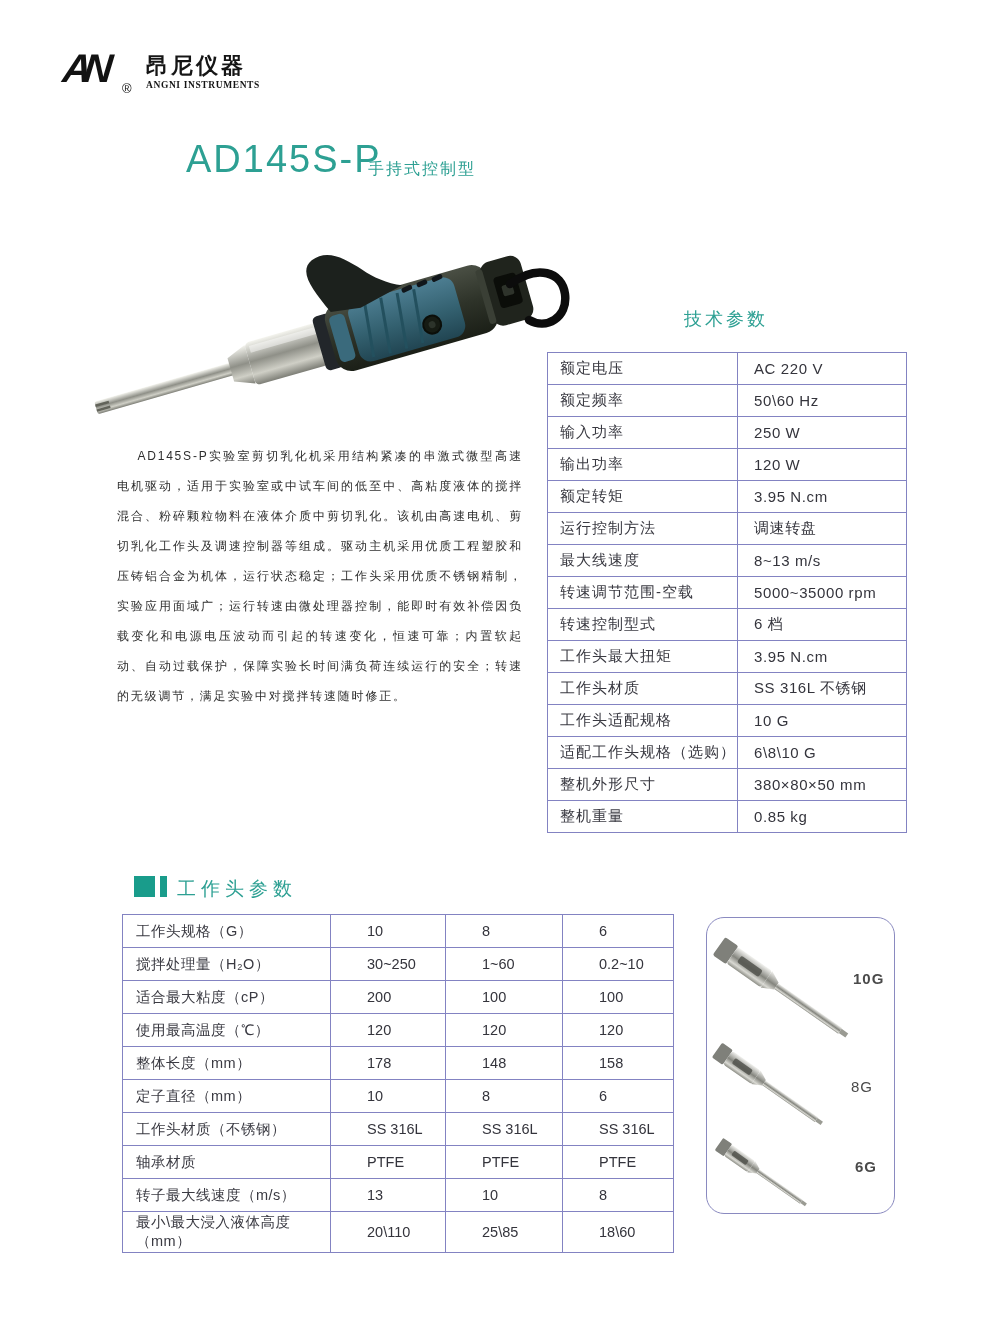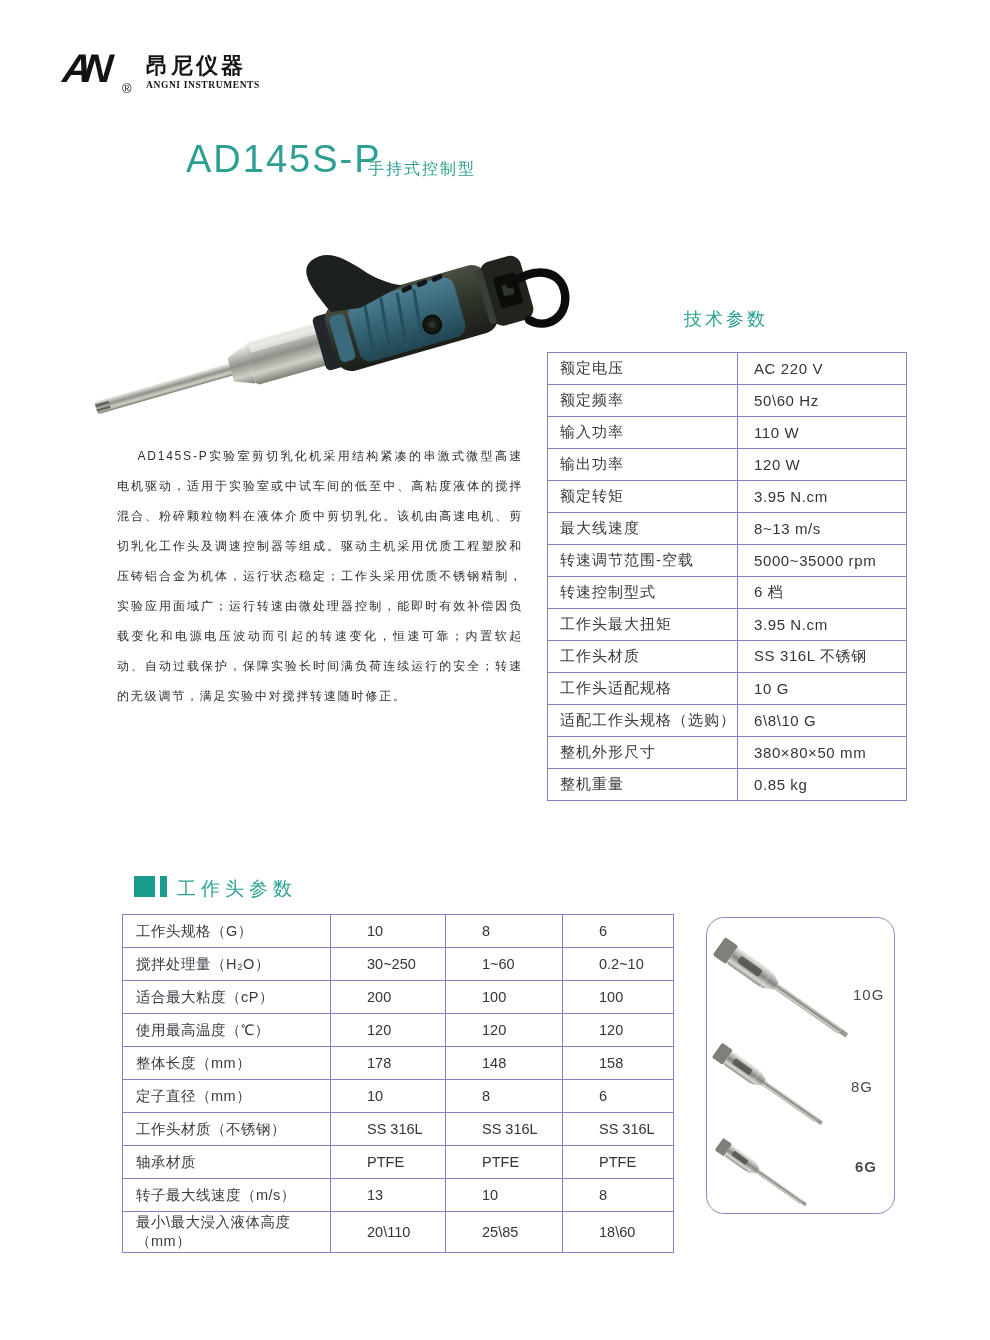--- a/index.html
+++ b/index.html
@@ -45,21 +45,21 @@
   .head-table{position:absolute;left:122px;top:914px;width:551px;table-layout:fixed;}
   .head-table td{border:1px solid #8383c2;height:30px;font-size:14.5px;vertical-align:middle;}
   .head-table td.lab{padding-left:13px;color:#3a3a42;letter-spacing:0.5px;}
   .head-table td.val{padding-left:36px;color:#34343c;}
 
   
   .heads-panel{position:absolute;left:706px;top:917px;width:187px;height:295px;
                border:1.5px solid #8a8ac0;border-radius:18px;background:#fff;}
   .heads-panel svg{position:absolute;left:0;top:0;}
   .head-label{position:absolute;font-size:15px;color:#4a4a4a;letter-spacing:1px;}
-  .hl-10{left:146px;top:68px;}
+  .hl-10{left:146px;top:52px;font-weight:bold;}
   .hl-8{left:144px;top:160px;}
   .hl-6{left:148px;top:240px;font-weight:bold;}
 </style>
 </head>
 <body>
 
 <div class="page">
 
   <div class="brand">
     <svg width="82" height="58" viewBox="0 0 82 58">
@@ -146,29 +146,33 @@
       <tr>
           <td class="lab">额定电压</td>
           <td class="val">AC 220 V</td>
         </tr>
       <tr>
           <td class="lab">额定频率</td>
           <td class="val">50\60 Hz</td>
         </tr>
       <tr>
           <td class="lab">输入功率</td>
-          <td class="val">110 W</td>
+          <td class="val">250 W</td>
         </tr>
       <tr>
           <td class="lab">输出功率</td>
           <td class="val">120 W</td>
         </tr>
       <tr>
           <td class="lab">额定转矩</td>
           <td class="val">3.95 N.cm</td>
+        </tr>
+      <tr>
+          <td class="lab">运行控制方法</td>
+          <td class="val">调速转盘</td>
         </tr>
       <tr>
           <td class="lab">最大线速度</td>
           <td class="val">8~13 m/s</td>
         </tr>
       <tr>
           <td class="lab">转速调节范围-空载</td>
           <td class="val">5000~35000 rpm</td>
         </tr>
       <tr>

